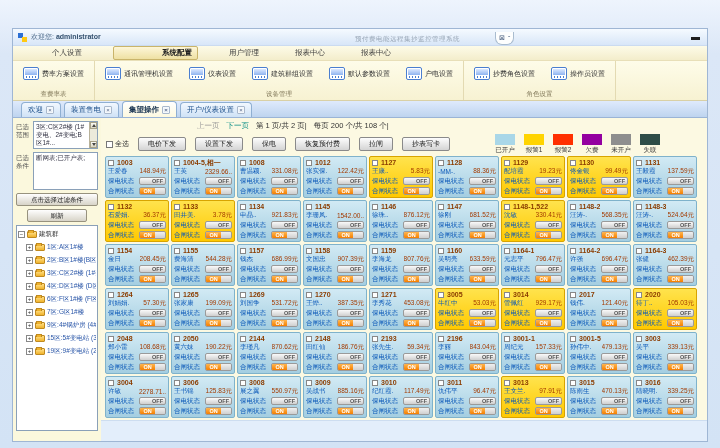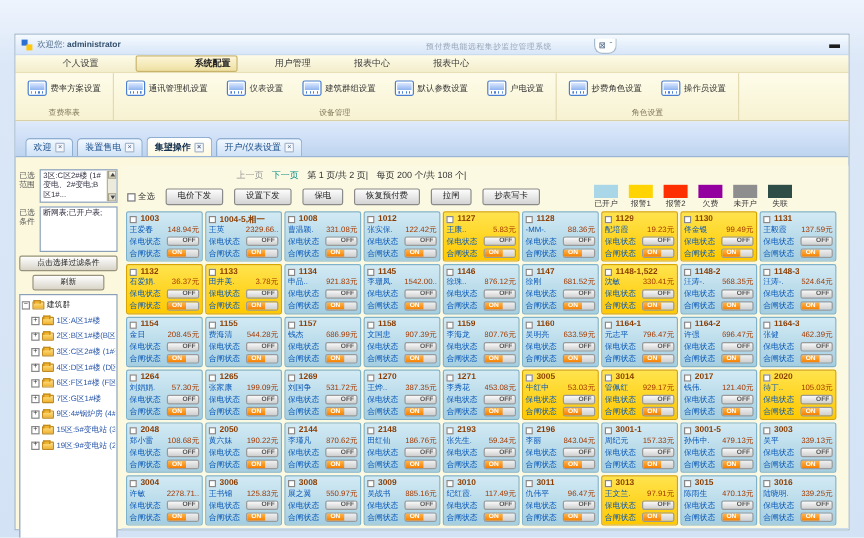--- a/index.html
+++ b/index.html
@@ -54,35 +54,35 @@
   .rgroup-label { position:absolute; bottom:1px; left:0; right:0; text-align:center; font-size:6.5px; color:#82795a; }
   .rfill { flex:1; border-right:none; }
   .rbtn { display:flex; align-items:center; gap:3px; font-size:7px; color:#333; padding:2px 2px; white-space:nowrap; }
   .rbtn-icon { width:16px; height:13px; position:relative; background:#fff; border:1px solid #4a7ed0; border-radius:2px; flex:none; }
   .rbtn-icon::before { content:""; position:absolute; left:1px; right:1px; top:1px; height:6px;
     background:linear-gradient(#dcE9ff,#8fb4f0); background:linear-gradient(#dce9ff,#8fb4f0); }
   .rbtn-icon::after { content:""; position:absolute; left:2px; bottom:1px; width:10px; height:2px;
     background:repeating-linear-gradient(90deg,#4a7ed0 0 1px,transparent 1px 3px); }
   
   #tabstrip {
-    height:30px; background:linear-gradient(#dfeafc,#bed4ef);
+    height:17px; background:linear-gradient(#dfeafc,#bed4ef);
     border-bottom:1px solid #9ab4d6; display:flex; align-items:flex-end; gap:3px; padding-left:8px;
   }
   .tab {
     height:15px; display:flex; align-items:center; gap:3px; padding:0 6px;
     font-size:7.5px; color:#1c4f8a; background:linear-gradient(#f2f8ff,#cfe2f6);
     border:1px solid #8fafd2; border-bottom:none; border-radius:4px 4px 0 0; white-space:nowrap;
   }
   .tab.active { background:linear-gradient(#ffffff,#fdf9e0); font-weight:bold; color:#17324f; height:16px; }
   .tab-close {
     font-size:6px; color:#56688a; border:1px solid #a9b8cc; background:#f4f8fc;
     width:8px; height:8px; line-height:7px; text-align:center; border-radius:1px;
   }
   
-  #content { position:absolute; top:89px; bottom:0; left:0; right:0; display:flex;margin-top:20px; }
+  #content { position:absolute; top:89px; bottom:0; left:0; right:0; display:flex; }
   
   #sidebar { width:88px; flex:none; padding:3px 3px 0 3px; font-size:6.5px; }
   .side-row { display:flex; gap:2px; margin-bottom:3px; }
   .side-label { width:15px; color:#555; line-height:1.2; padding-top:2px; flex:none; }
   .side-box { flex:1; background:#fff; border:1px solid #8aa0b8; color:#334; display:flex; overflow:hidden; }
   .side-box .txt { flex:1; padding:1px 2px; line-height:1.25; overflow:hidden; }
   .vscroll { width:8px; flex:none; background:#eceadb; border-left:1px solid #b8b29a; display:flex; flex-direction:column; justify-content:space-between; }
   .varrow { height:7px; background:linear-gradient(#fcfcf6,#d9d4c0); border:1px solid #a8a288; display:flex; align-items:center; justify-content:center; }
   .varrow i { width:0; height:0; border-left:2px solid transparent; border-right:2px solid transparent; display:block; }
   .varrow.up i { border-bottom:3px solid #444; }

